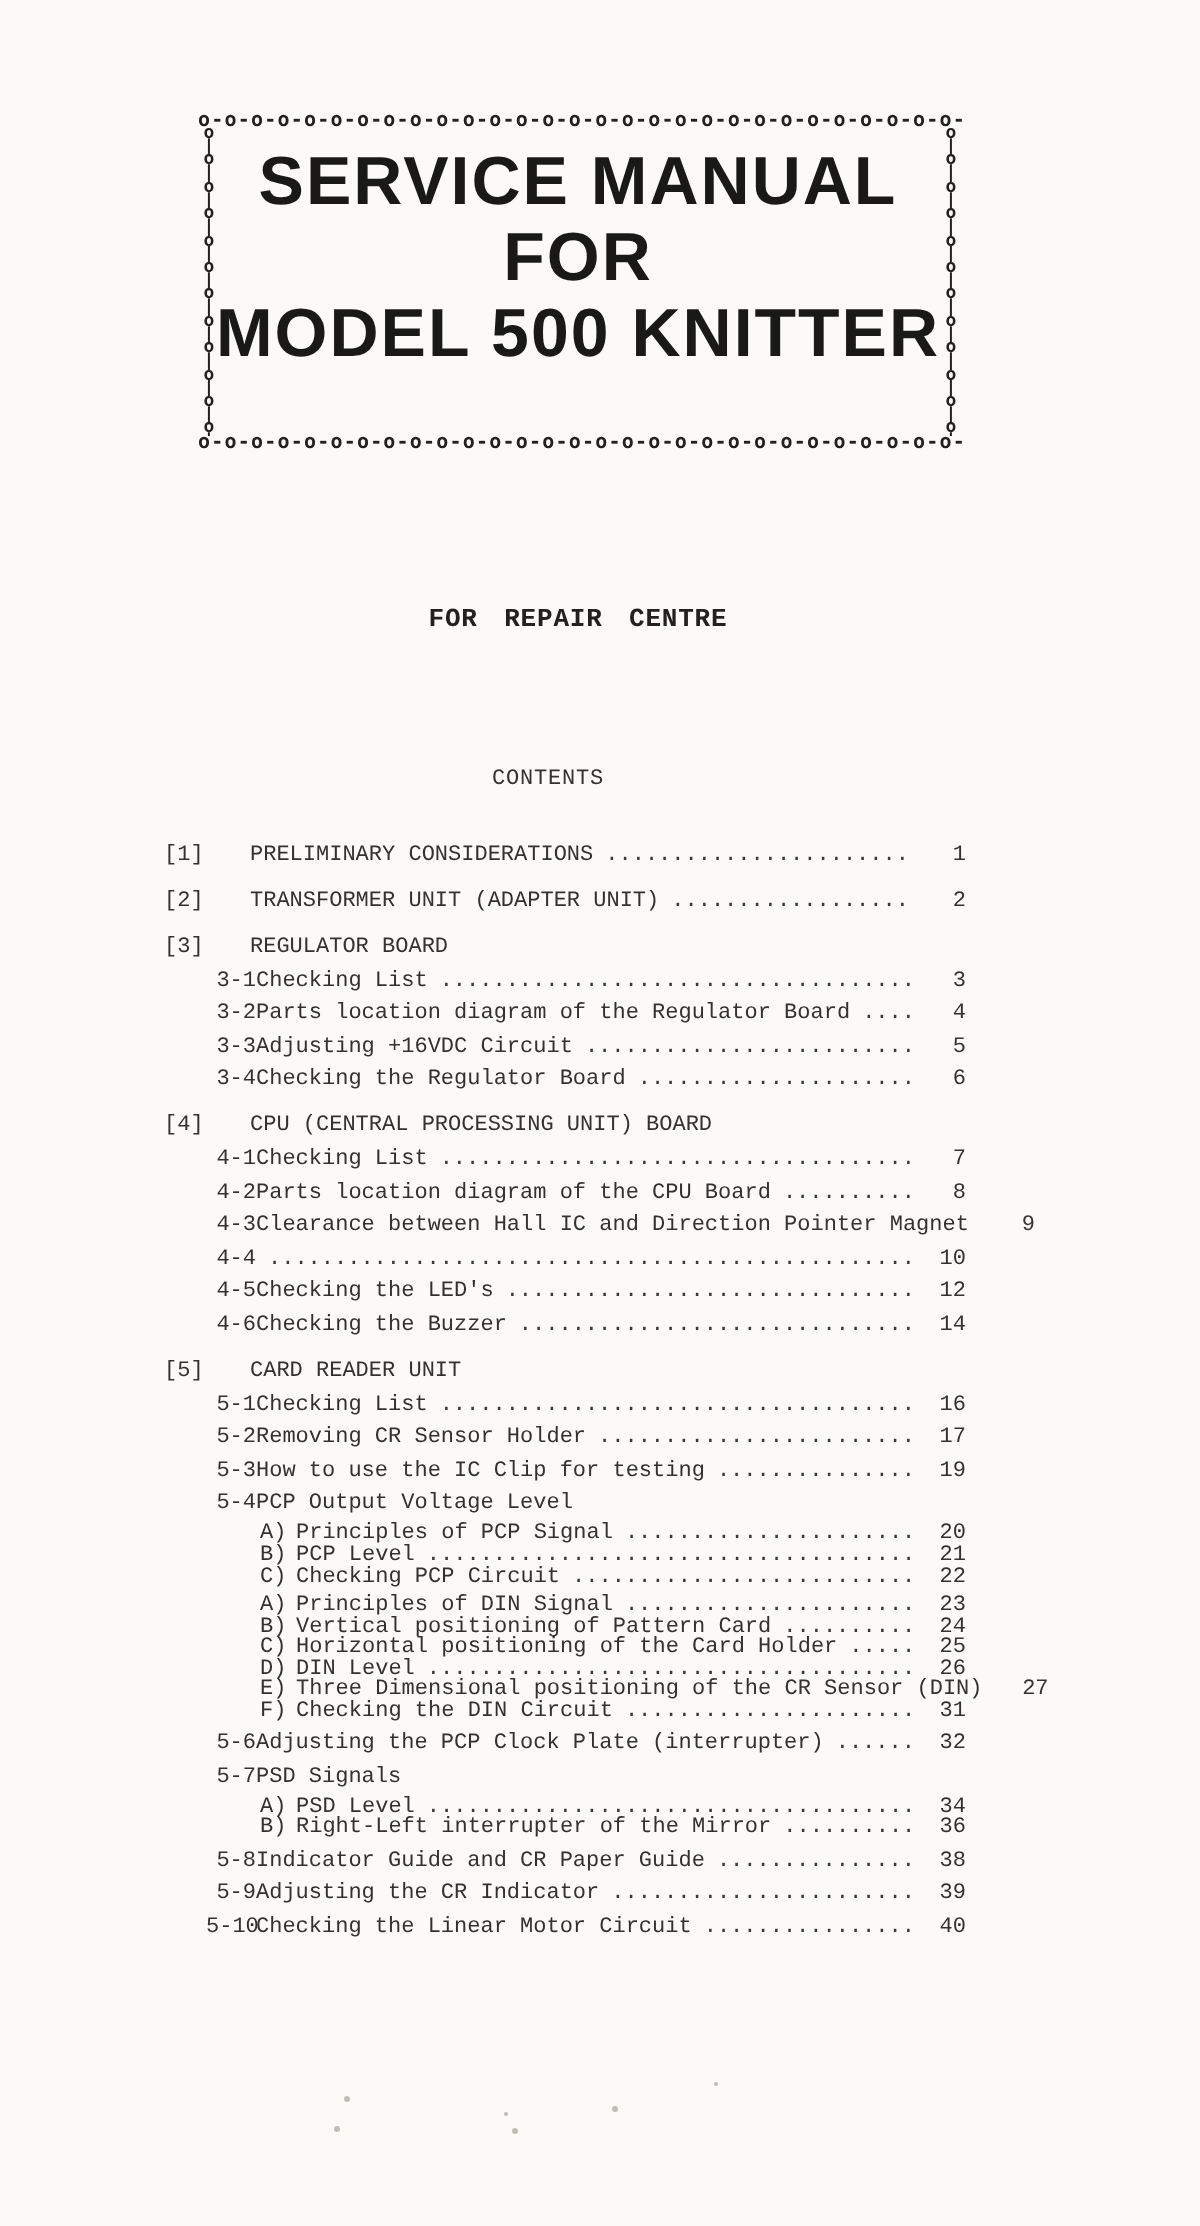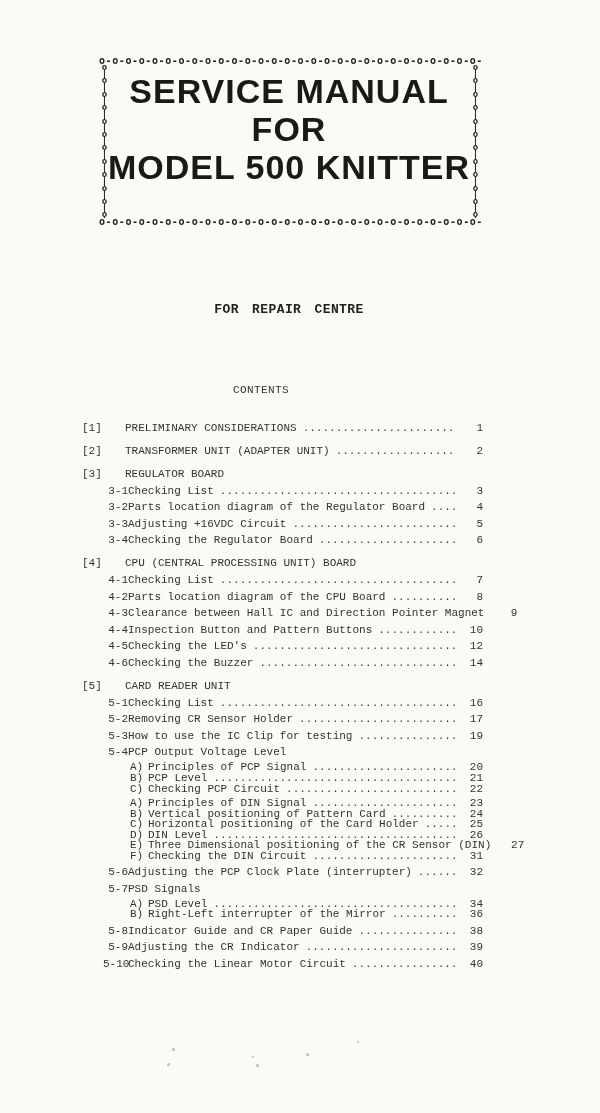--- a/index.html
+++ b/index.html
@@ -35,21 +35,21 @@
   }
 
   
   .subtitle {
     position:absolute; left:0; right:0; top:302px; text-align:center;
     transform:translateX(-11px);
     font-weight:bold; font-size:13px; letter-spacing:0.4px; word-spacing:5px;
     color:#22211e;
   }
   .contents-heading {
-    position:absolute; left:233px; top:384px;
+    position:absolute; left:246px; top:384px;
     font-size:11px; letter-spacing:0.4px; color:#33322e;
   }
 
   
   .toc { position:absolute; left:82px; top:422px; width:401px; font-size:11px; }
   .row { display:flex; align-items:baseline; line-height:12px; }
   .rnum   { flex-shrink:0; white-space:pre; }
   .rtitle { white-space:pre; }
   .dots   { flex:1 1 auto; overflow:hidden; white-space:nowrap; margin:0 5px 0 6px; color:#3a3935; }
   .rpage  { flex-shrink:0; width:22px; text-align:right; }
@@ -201,21 +201,20 @@
           <span class="rpage">8</span>
         </div>
         <div class="row item-row">
           <span class="rnum">4-3</span>
           <span class="rtitle">Clearance between Hall IC and Direction Pointer Magnet</span>
           <span class="dots">..........................................................................................</span>
           <span class="rpage">9</span>
         </div>
         <div class="row item-row">
           <span class="rnum">4-4</span>
-          <span class="rtitle">Inspection Button and Pattern Buttons</span>
           <span class="dots">..........................................................................................</span>
           <span class="rpage">10</span>
         </div>
         <div class="row item-row">
           <span class="rnum">4-5</span>
           <span class="rtitle">Checking the LED's</span>
           <span class="dots">..........................................................................................</span>
           <span class="rpage">12</span>
         </div>
         <div class="row item-row">

